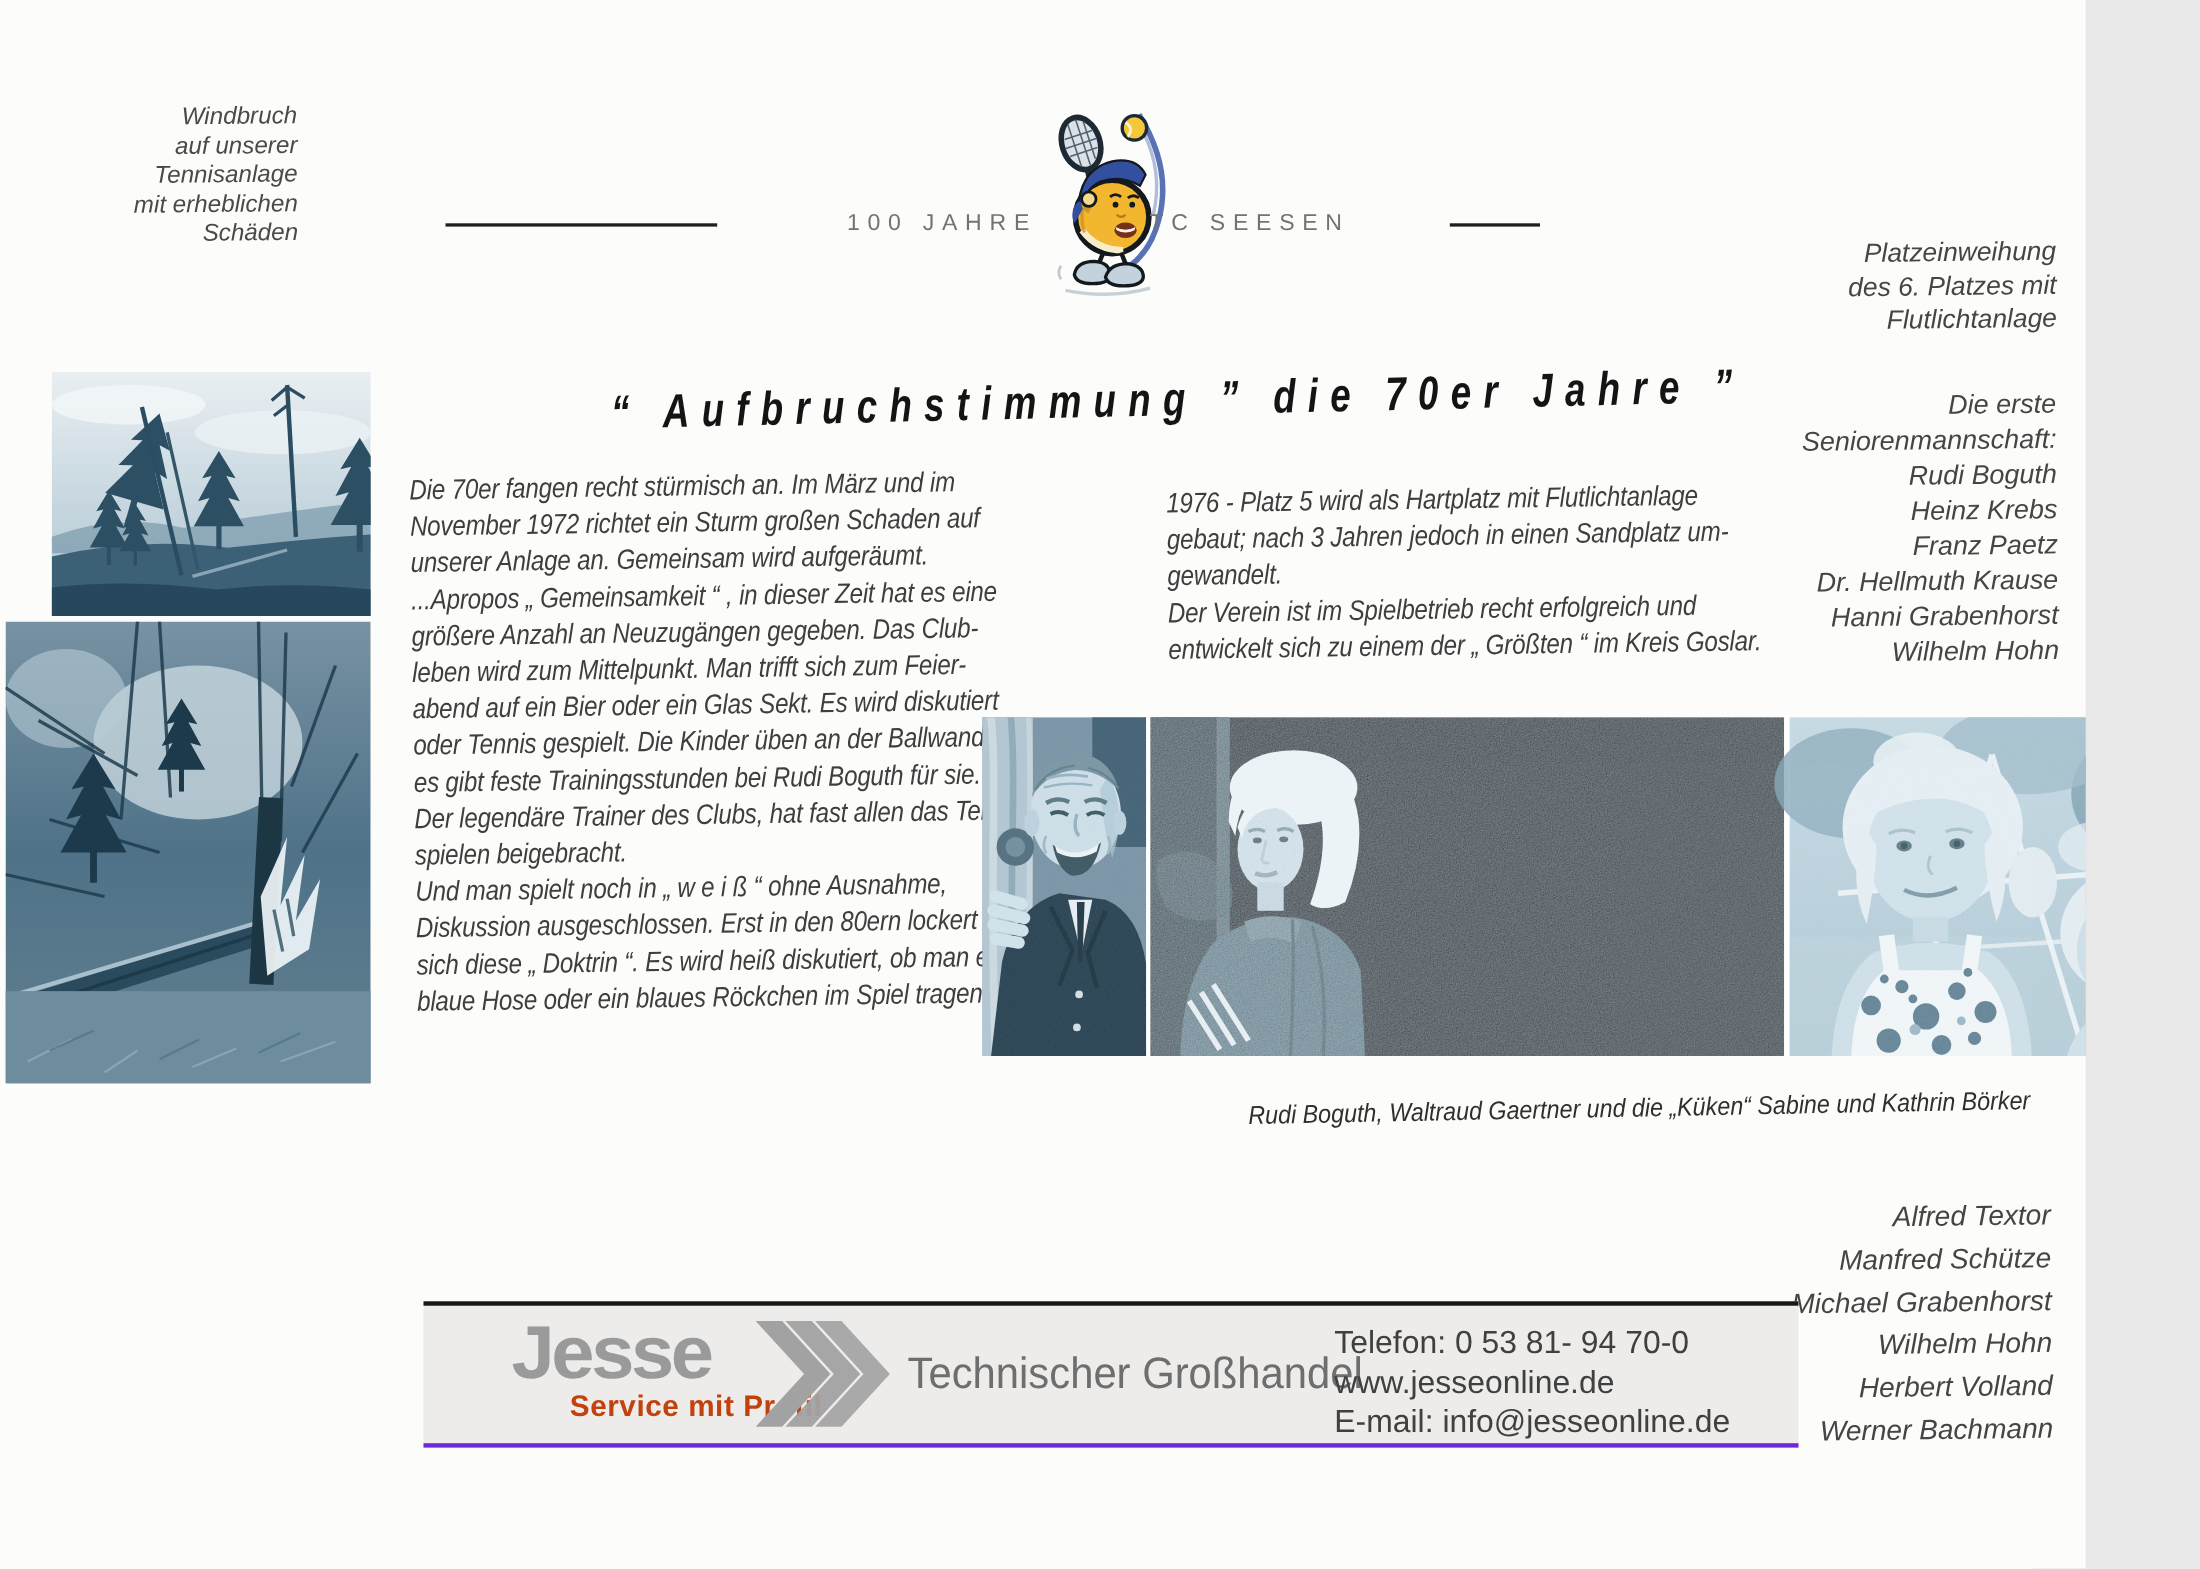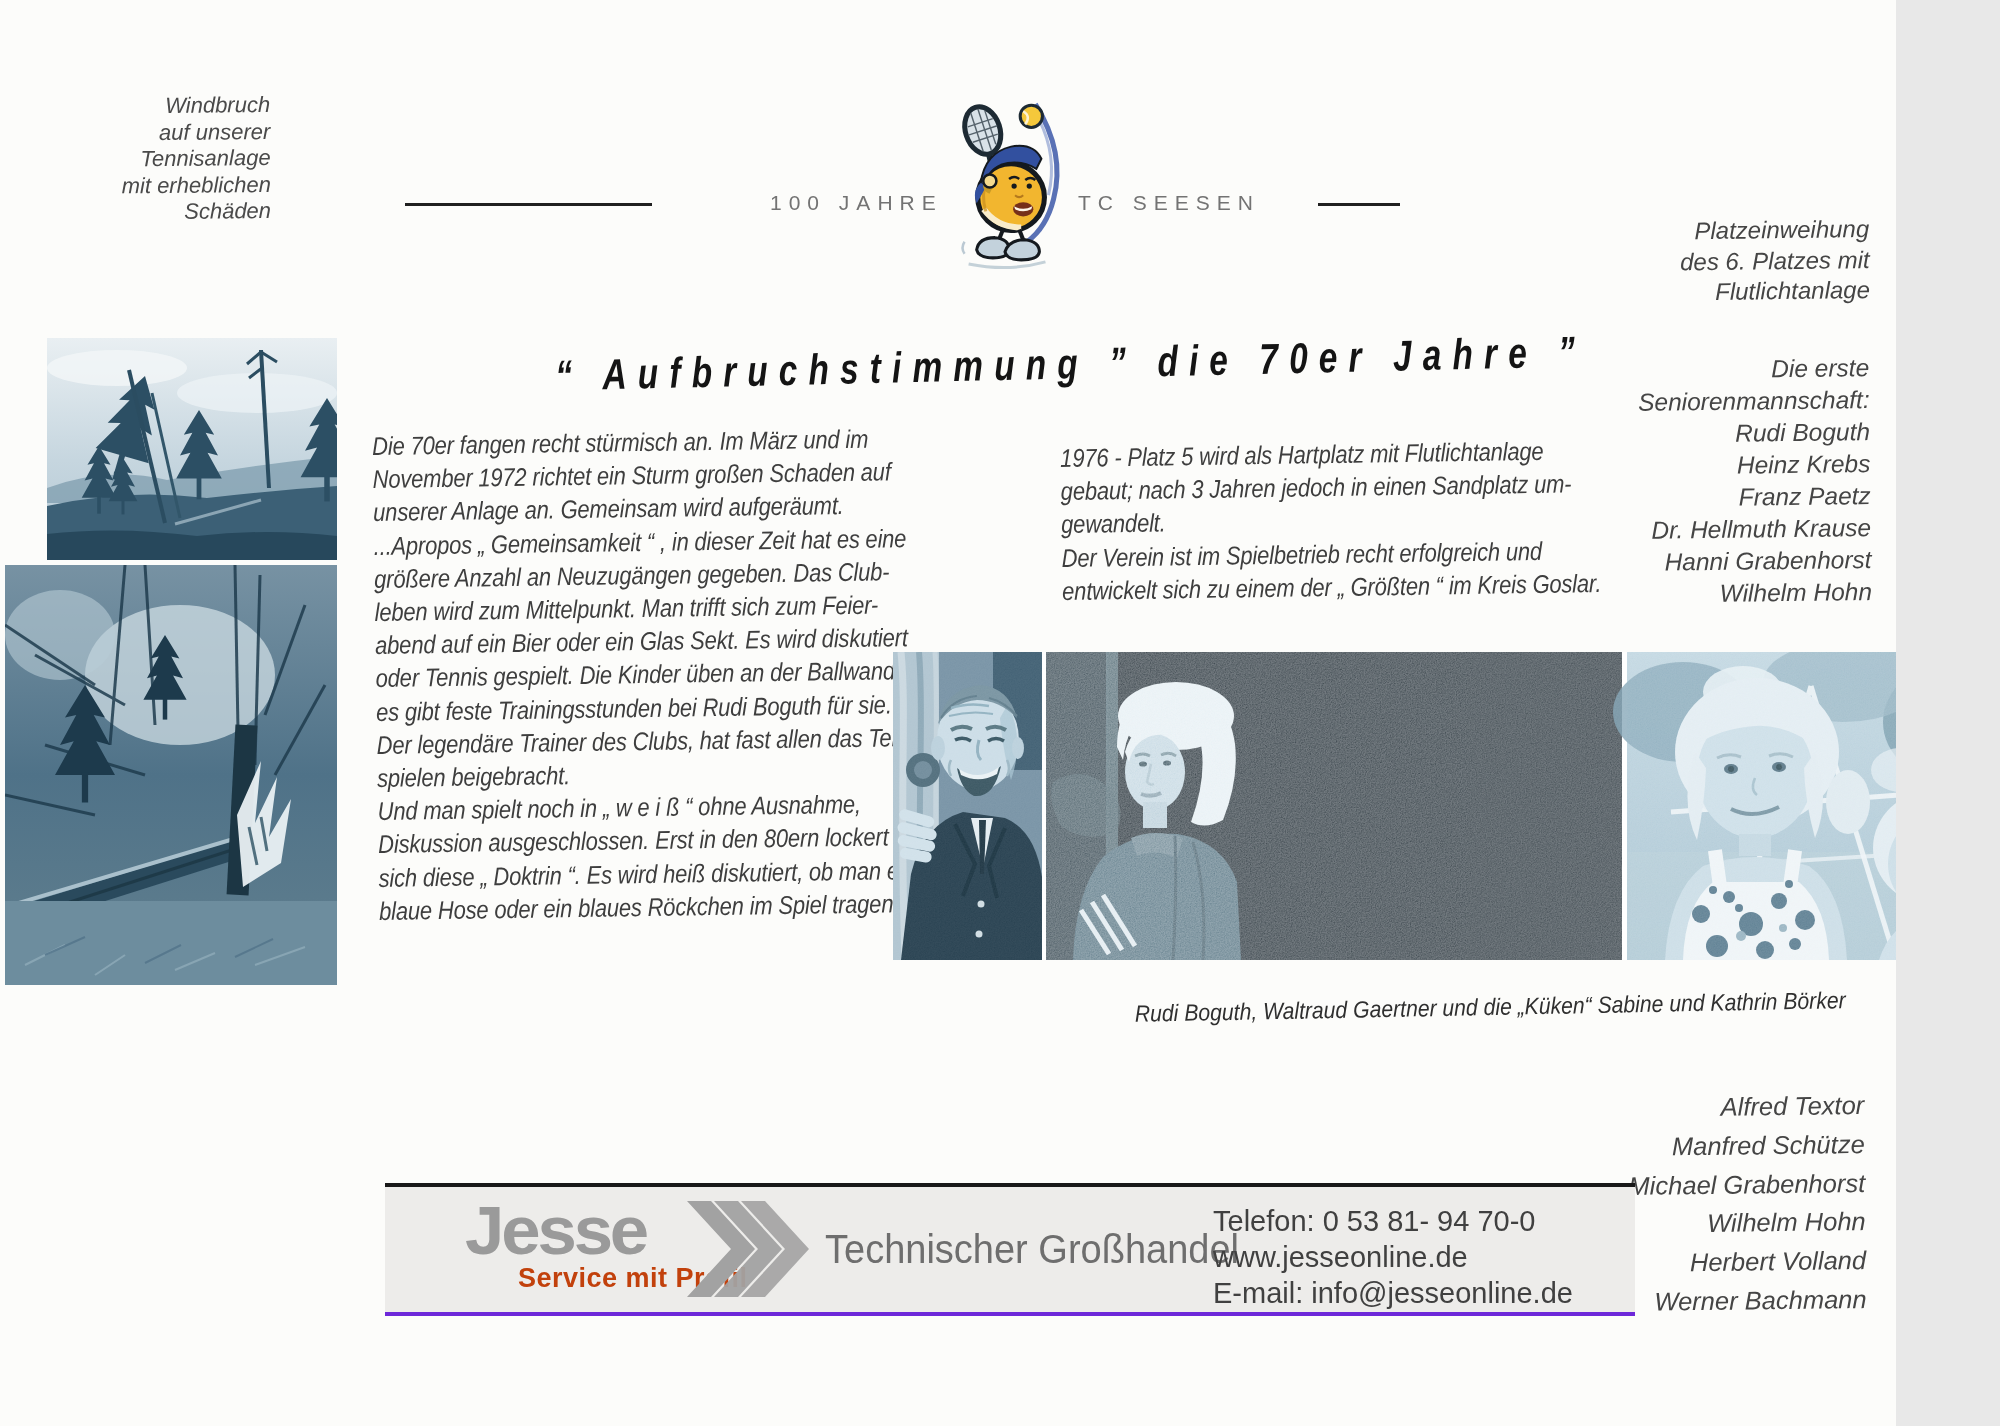--- a/index.html
+++ b/index.html
@@ -9,21 +9,21 @@
   .txt{font-style:italic;color:#3e3e3e;white-space:pre-line;}
   
   .tl-caption{left:40px;top:92px;width:230px;text-align:right;font-size:22px;line-height:26.5px;
       color:#4a4a4a;transform:rotate(-0.5deg);transform-origin:right top;}
   
   .rule{height:3px;background:#202020;}
   .rule-left{left:405px;top:203px;width:247px;}
   .rule-right{left:1318px;top:203px;width:82px;}
   .hdr-txt{font-style:normal;font-size:21px;letter-spacing:7px;color:#737373;top:191px;white-space:nowrap;}
   .hdr-left{left:770px;}
-  .hdr-right{left:1078px;text-align:center;}
+  .hdr-right{left:1045px;text-align:center;}
   .mascot{left:938px;top:90px;width:132px;height:180px;}
   
   .title{left:430px;top:341px;width:1140px;margin:0;text-align:center;font-size:43px;font-weight:bold;
      font-style:italic;color:#141414;letter-spacing:0.33em;white-space:nowrap;
      transform:rotate(-1.35deg) scaleX(0.78);transform-origin:center center;}
   
   .col{font-size:25.5px;line-height:33.2px;letter-spacing:-0.2px;width:720px;
      transform:rotate(-0.85deg) scaleX(0.86);transform-origin:left top;}
   .col-left{left:372px;top:430px;}
   .col-right{left:1060px;top:442px;}

